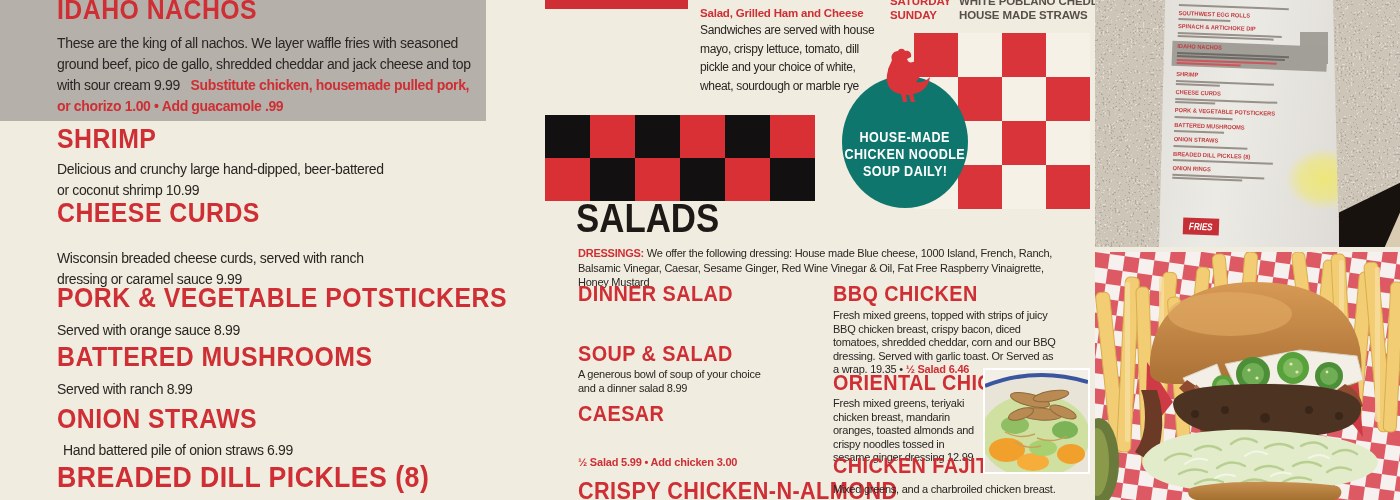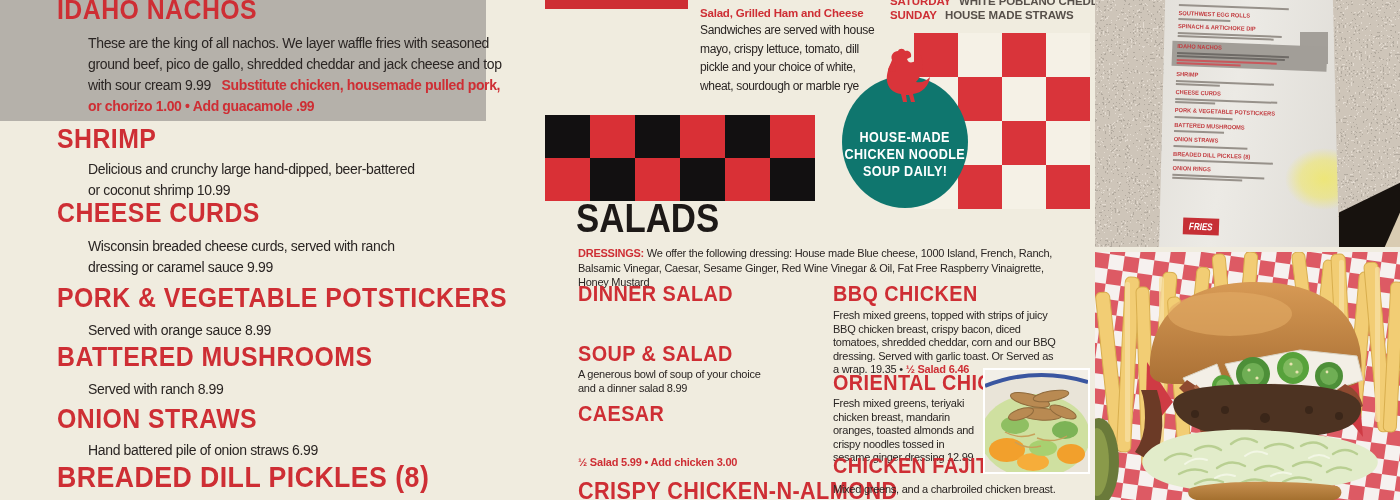--- a/index.html
+++ b/index.html
@@ -3,21 +3,21 @@
 <meta charset="utf-8">
 <style>
   html,body{margin:0;padding:0;background:#888;}
   #stage{position:relative;width:1400px;height:500px;overflow:hidden;
          background:#f0ecdf;font-family:"Liberation Sans",sans-serif;}
   .abs{position:absolute;}
   
   .gray-box{left:0;top:0;width:486px;height:121px;background:#b5b1aa;}
   .h-app{font-weight:bold;font-size:27px;color:#ce2e34;line-height:1;
          transform:scaleX(.92);transform-origin:left top;white-space:nowrap;letter-spacing:.5px;}
-  .body-lg{font-size:14px;line-height:21px;color:#2a2523;letter-spacing:-.35px;margin-left:31px;}
+  .body-lg{font-size:14px;line-height:21px;color:#2a2523;letter-spacing:-.35px;}
   .red-b{color:#ce2e34;font-weight:bold;}
   
   .red-block{left:545px;top:0;width:143px;height:9px;background:#ce2e34;}
   .sand-types{left:700px;top:-1px;width:175px;font-size:11.5px;font-weight:bold;color:#ce2e34;line-height:13px;letter-spacing:-.2px;margin-top:8px;}
   .sand-body{left:700px;top:21px;width:180px;font-size:12px;line-height:18.5px;color:#2a2523;letter-spacing:-.35px;}
   .sched-day{font-size:11.5px;font-weight:bold;color:#ce2e34;letter-spacing:-.1px;}
   .sched-soup{font-size:11.5px;font-weight:bold;color:#57504a;letter-spacing:-.1px;}
   .checker-band{left:545px;top:115px;width:270px;height:86px;
     background:repeating-conic-gradient(#d93036 0 25%,#121011 0 50%);background-size:90px 86px;}
   .checker-rw{left:914px;top:33px;width:176px;height:176px;
@@ -62,44 +62,44 @@
 
   <div class="abs gray-box"></div>
 
   <div class="abs h-app" style="left:57px;top:-3px;">IDAHO NACHOS</div>
   <div class="abs body-lg" style="left:57px;top:33px;width:414px;"><span>These are the king of all nachos. We layer waffle fries with seasoned ground beef, pico de gallo, shredded cheddar and jack cheese and top with sour cream  9.99</span>&nbsp;&nbsp;&nbsp;<span class="red-b">Substitute chicken, housemade pulled pork, or chorizo 1.00  •  Add guacamole .99</span></div>
 
   <div class="abs h-app" style="left:57px;top:126px;">SHRIMP</div>
   <div class="abs body-lg" style="left:57px;top:159px;width:330px;">Delicious and crunchy large hand-dipped, beer-battered or coconut shrimp  10.99</div>
 
   <div class="abs h-app" style="left:57px;top:200px;">CHEESE CURDS</div>
-  <div class="abs body-lg" style="left:57px;top:236px;width:340px;">Wisconsin breaded cheese curds, served with ranch dressing or caramel sauce  9.99</div>
+  <div class="abs body-lg" style="left:57px;top:248px;width:340px;">Wisconsin breaded cheese curds, served with ranch dressing or caramel sauce  9.99</div>
 
   <div class="abs h-app" style="left:57px;top:285px;">PORK &amp; VEGETABLE POTSTICKERS</div>
   <div class="abs body-lg" style="left:57px;top:320px;width:340px;">Served with orange sauce  8.99</div>
 
   <div class="abs h-app" style="left:57px;top:344px;">BATTERED MUSHROOMS</div>
   <div class="abs body-lg" style="left:57px;top:379px;width:340px;">Served with ranch  8.99</div>
 
   <div class="abs h-app" style="left:57px;top:406px;">ONION STRAWS</div>
-  <div class="abs body-lg" style="left:57px;top:440px;width:340px;">Hand battered pile of onion straws  6.99</div>
+  <div class="abs body-lg" style="left:63px;top:440px;width:340px;">Hand battered pile of onion straws  6.99</div>
 
   <div class="abs h-app" style="left:57px;top:463px;font-size:29px;">BREADED DILL PICKLES (8)</div>
 
   <div class="abs red-block"></div>
 
   <div class="abs sand-types">Salad, Grilled Ham and Cheese</div>
   <div class="abs sand-body">Sandwiches are served with house mayo, crispy lettuce, tomato, dill pickle  and your choice of white, wheat, sourdough or marble rye</div>
 
   <div class="abs" style="left:890px;top:-5px;">
     <div style="display:flex;gap:14px;">
       <span class="sched-day" style="width:55px;">SATURDAY</span>
       <span class="sched-soup">WHITE POBLANO CHEDDAR</span>
     </div>
-    <div style="display:flex;margin-top:2px;">
+    <div style="display:flex;gap:14px;margin-top:2px;">
       <span class="sched-day" style="width:55px;">SUNDAY</span>
       <span class="sched-soup">HOUSE MADE STRAWS</span>
     </div>
   </div>
 
   <div class="abs checker-band"></div>
   <div class="abs checker-rw"></div>
 
   <div class="abs badge">
     <div>HOUSE-MADE</div>

